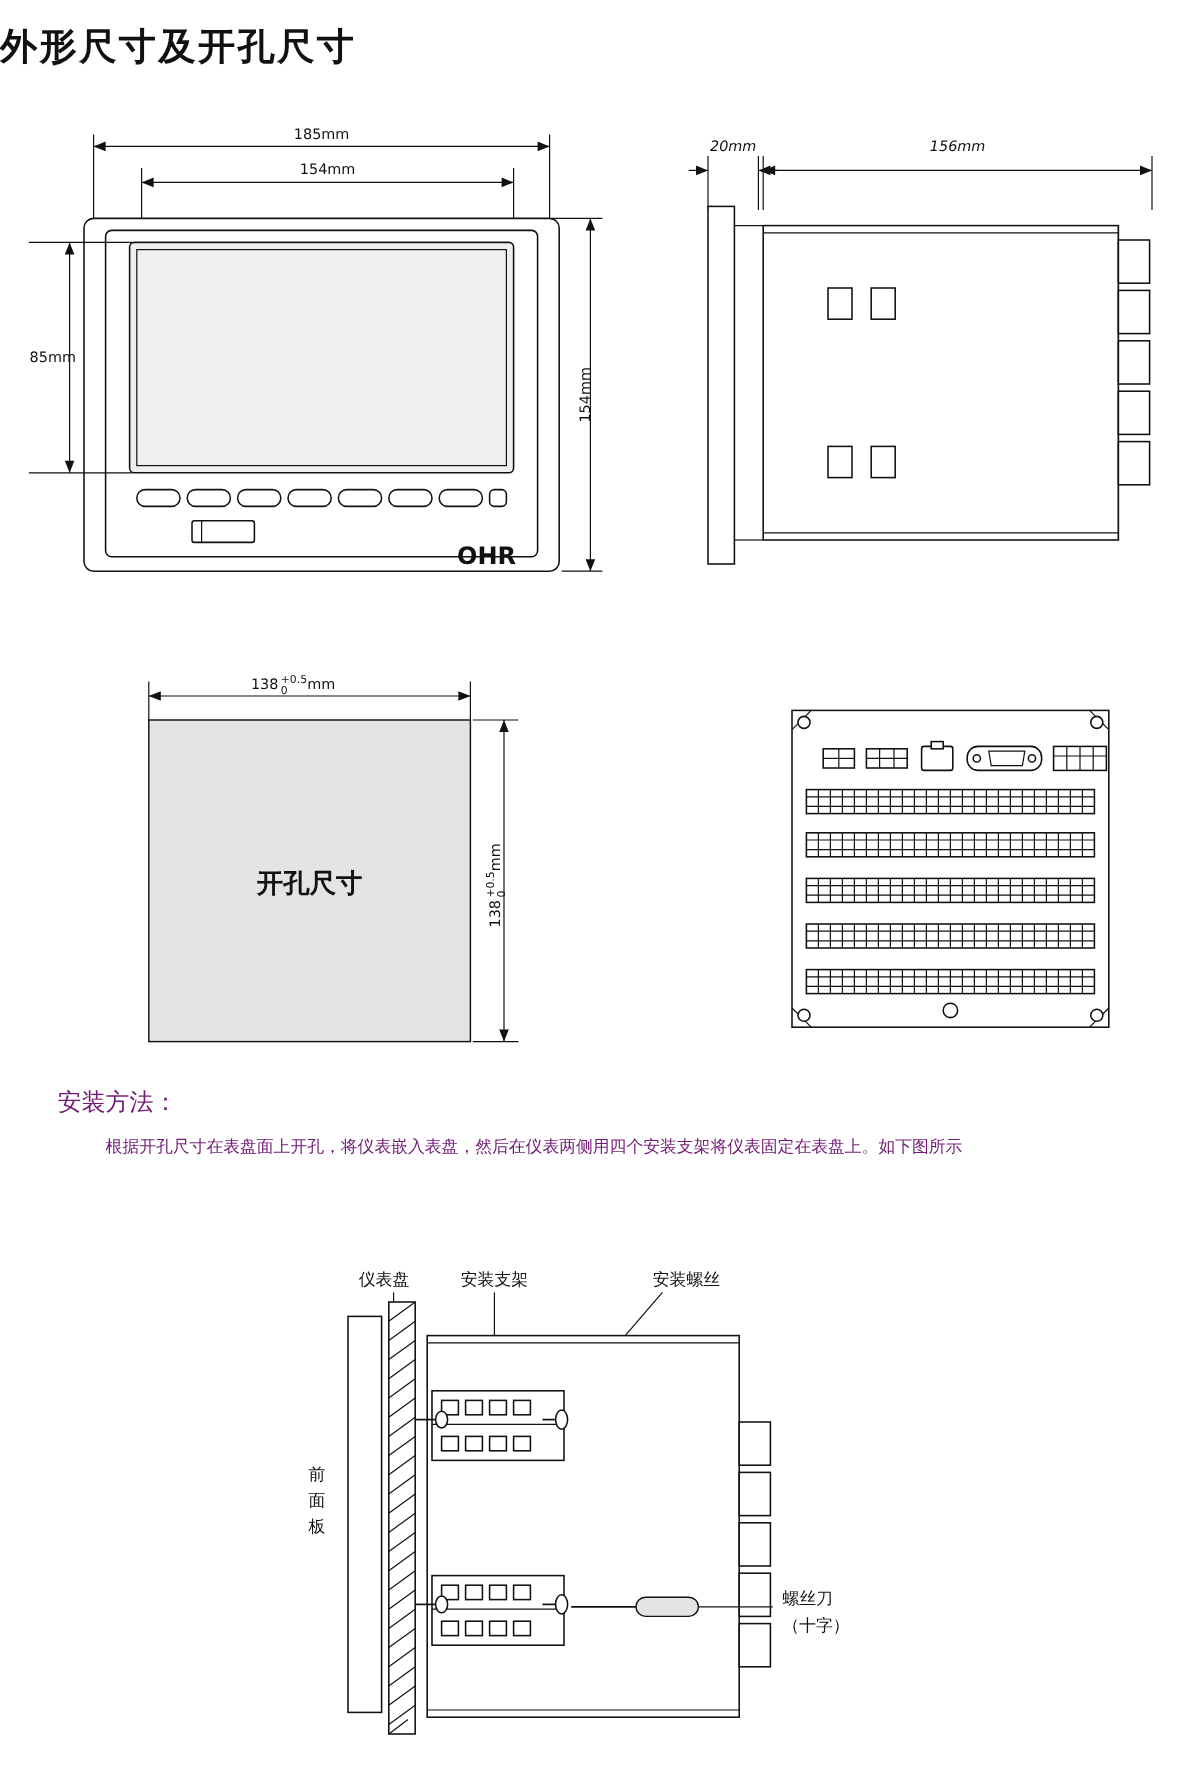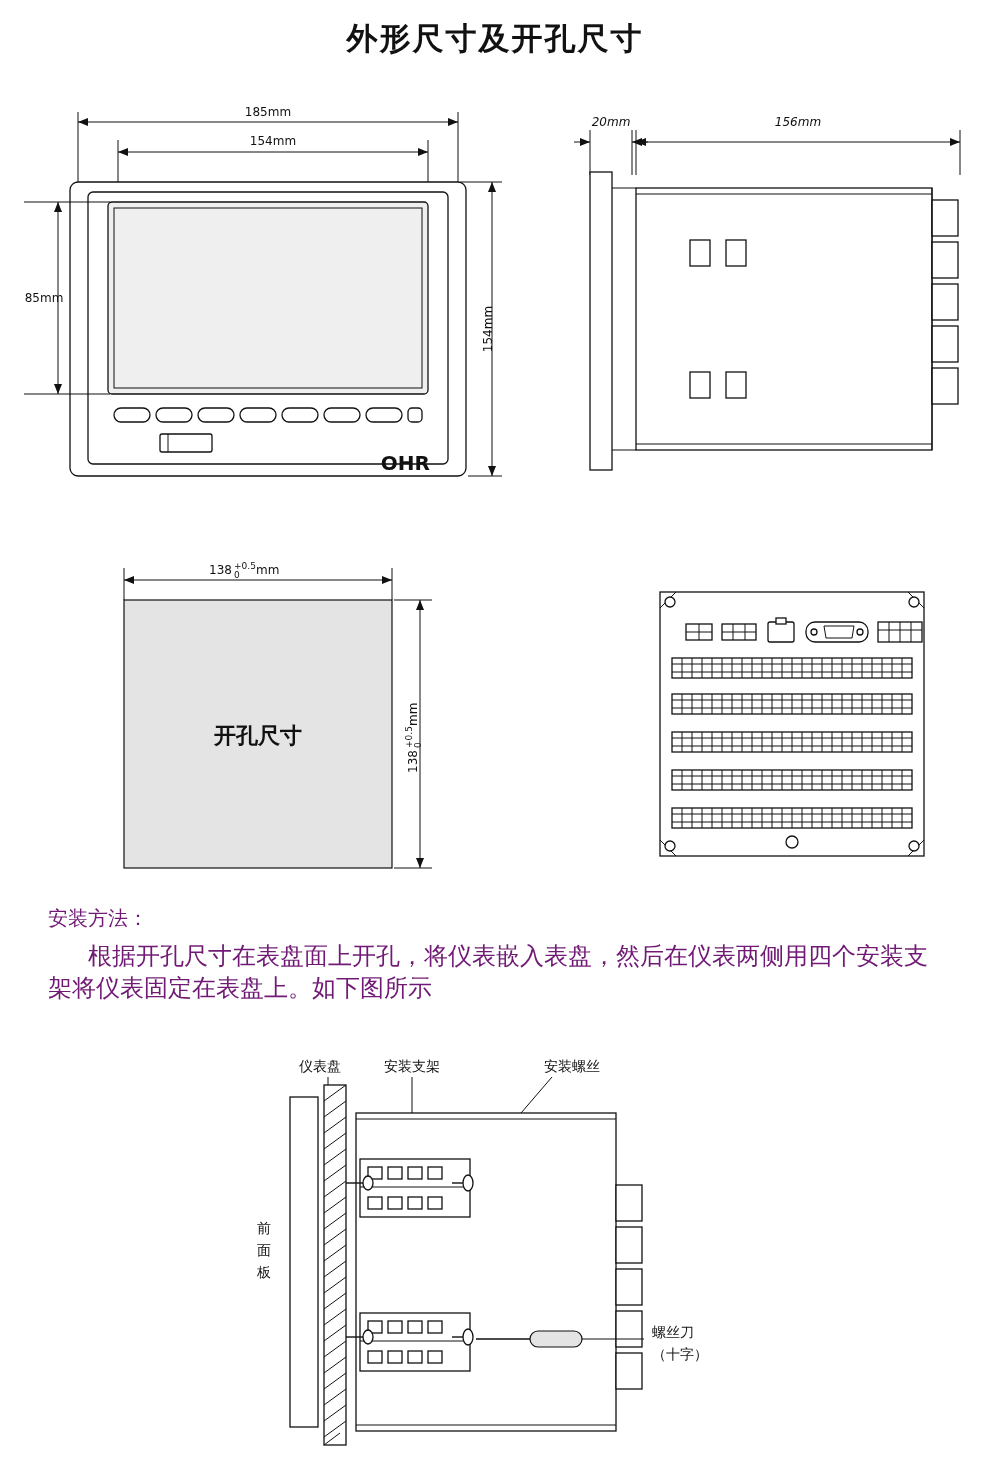--- a/index.html
+++ b/index.html
@@ -3,21 +3,21 @@
 <meta charset="utf-8">
 <style>
   html,body{margin:0;padding:0;}
   body{
     width:990px;height:1481px;background:#ffffff;
     font-family:"Liberation Sans", sans-serif;
     color:#1a1a1a;position:relative;overflow:hidden;
   }
   .page{position:relative;width:990px;height:1481px;}
   .title{
-    position:absolute;top:18px;left:0;width:990px;text-align:center;
+    position:absolute;top:18px;left:0;width:990px;text-align:left;
     font-family:"DejaVu Sans", sans-serif;
     font-size:31px;font-weight:700;letter-spacing:2px;color:#111;
   }
   svg{display:block;}
   .abs{position:absolute;}
   .dimtext{
     font-family:"DejaVu Sans", sans-serif;font-size:12px;fill:#111;
   }
   .dimtext-sm{
     font-family:"DejaVu Sans", sans-serif;font-size:9px;fill:#111;
@@ -25,21 +25,21 @@
   .cutlabel{
     font-family:"DejaVu Serif", serif;font-size:22px;font-weight:700;fill:#111;
   }
   .cnlabel{
     font-family:"DejaVu Sans", sans-serif;font-size:14px;fill:#111;
   }
   .bodytext{
     position:absolute;font-family:"DejaVu Serif", serif;color:#701a75;
   }
   .install-head{left:48px;top:905px;font-size:20px;}
-  .install-para{left:48px;top:940px;width:900px;font-size:24px;line-height:32px;text-indent:40px;}
+  .install-para{left:48px;top:940px;width:900px;font-size:14px;line-height:32px;text-indent:40px;}
   .ln{stroke:#111;stroke-width:1;fill:none;}
   .ln2{stroke:#111;stroke-width:1.4;fill:none;}
   .fillwhite{fill:#ffffff;stroke:#111;stroke-width:1.3;}
   .fillgrey{fill:#efefef;stroke:#111;stroke-width:1.3;}
   .fillgrey2{fill:#e4e4e4;stroke:#111;stroke-width:1.2;}
   .ohr{font-family:"DejaVu Sans", sans-serif;font-size:20px;font-weight:700;fill:#111;}
 </style>
 </head>
 <body>
 

